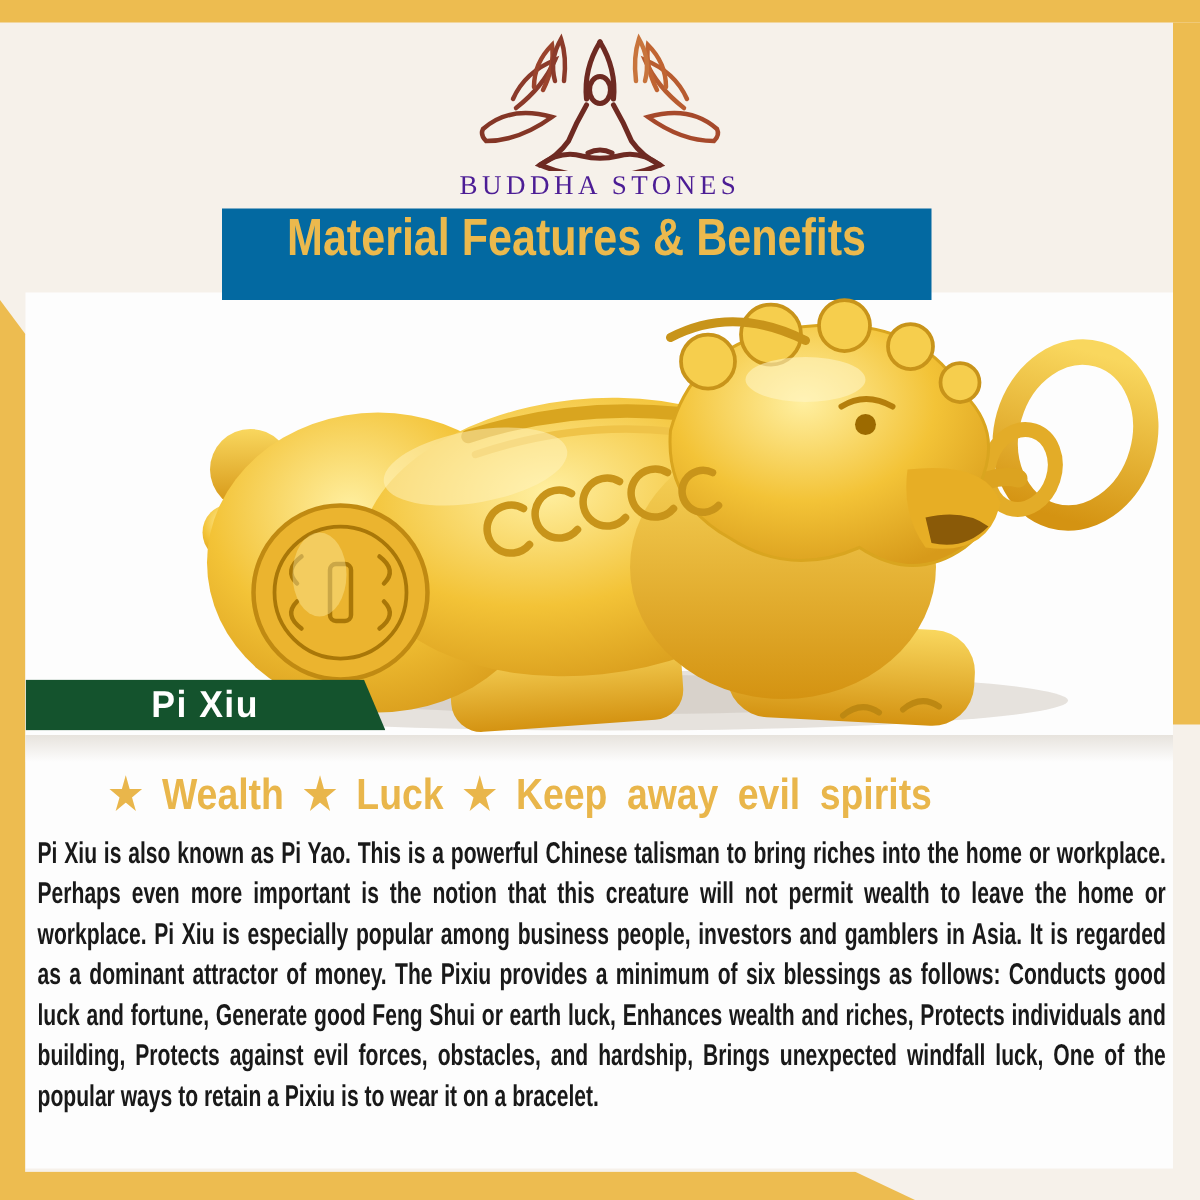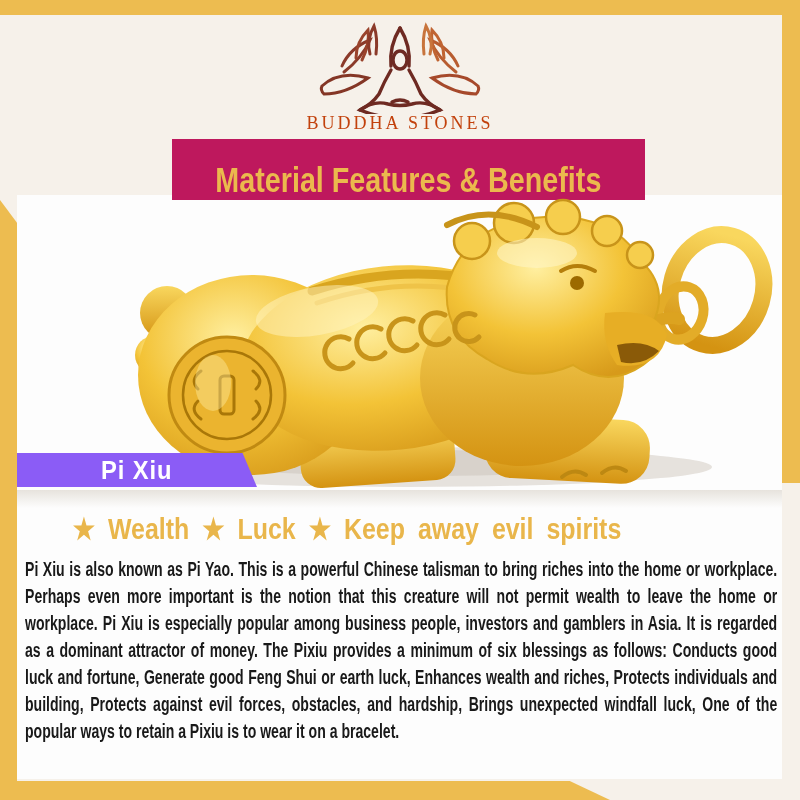--- a/index.html
+++ b/index.html
@@ -15,35 +15,35 @@
   .right-bar{left:782px;top:15px;width:18px;height:468px;background:#EDBC50;}
   .left-bar{left:0;top:200px;width:17px;height:600px;background:#EDBC50;
     clip-path:polygon(0 0,100% 3.8%,100% 100%,0 100%);}
   .bottom-bar{left:0;top:781px;width:610px;height:19px;background:#EDBC50;
     clip-path:polygon(0 0,93.4% 0,100% 100%,0 100%);}
 
   
   .logo-wrap{left:310px;top:20px;width:180px;height:94px;}
   .brand-name{left:0;top:113px;width:800px;text-align:center;
     font-family:"Liberation Serif", serif;font-size:18px;letter-spacing:3px;
-    color:#c2410c;}
+    color:#4c1d95;}
 
   
-  .title-strip{left:172px;top:139px;width:473px;height:61px;background:#be185d;
-    display:flex;align-items:flex-end;justify-content:center;}
+  .title-strip{left:148px;top:139px;width:473px;height:61px;background:#0369a1;
+    display:flex;align-items:flex-start;justify-content:center;}
   .title-text{font-size:35px;font-weight:bold;color:#EBB94D;white-space:nowrap;
     transform:scaleX(0.82);transform-origin:center;letter-spacing:0px;}
 
   
   .content-panel{left:17px;top:195px;width:765px;height:584px;background:#FDFDFD;}
   .photo-shadow-strip{left:17px;top:490px;width:765px;height:18px;
     background:linear-gradient(#E7E3DD,#FDFDFD);}
 
   
-  .name-ribbon{left:17px;top:453px;width:240px;height:34px;background:#8b5cf6;
+  .name-ribbon{left:17px;top:453px;width:240px;height:34px;background:#14532d;
     clip-path:polygon(0 0,94% 0,100% 100%,0 100%);
     display:flex;align-items:center;justify-content:center;}
   .name-ribbon span{color:#FFFFFF;font-weight:bold;font-size:25px;letter-spacing:1px;
     transform:scaleX(0.95);}
 
   
   .headline-wrap{left:17px;top:512px;width:659px;text-align:center;}
   .headline-text{display:inline-block;font-size:29px;font-weight:bold;color:#E9B64B;
     white-space:nowrap;transform:scaleX(0.86);transform-origin:center;word-spacing:7px;}
 

